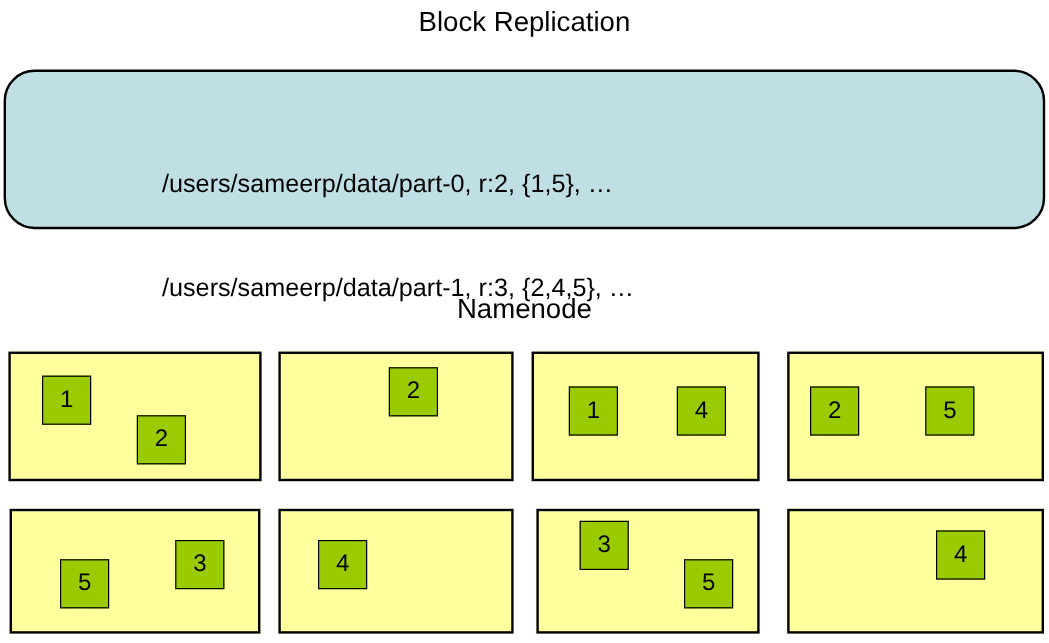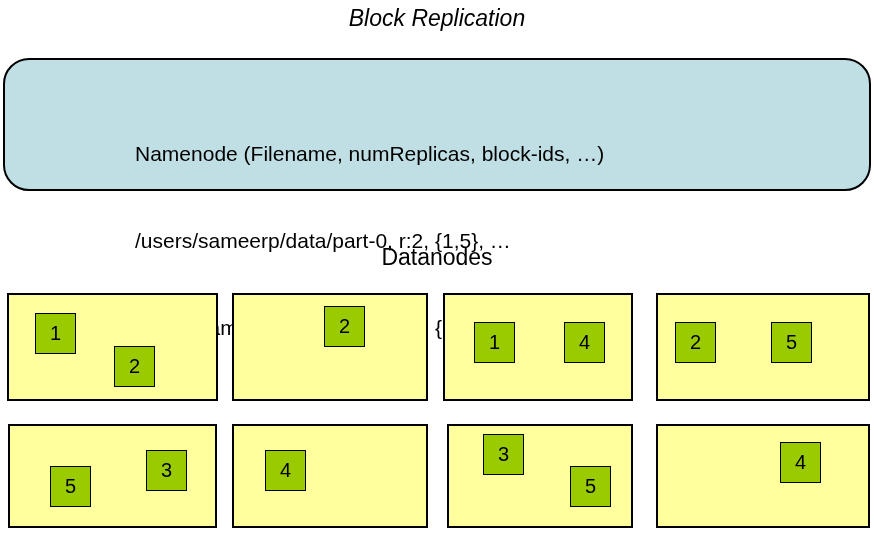--- a/index.html
+++ b/index.html
@@ -21,21 +21,20 @@
   }
 
   .diagram-title {
     position: absolute;
     top: 5px;
     left: 0;
     width: 100%;
     text-align: center;
     font-size: 23px;
     line-height: 27px;
-    font-style: italic;
   }
 
   .namenode-box {
     position: absolute;
     left: 3px;
     top: 58px;
     width: 868px;
     height: 133px;
     box-sizing: border-box;
     background: var(--namenode-fill, #BFDFE4);
@@ -105,27 +104,26 @@
   .dn7 .blk-1 { left: 121px; top: 40px; }
   .dn8 .blk-0 { left: 122px; top: 16px; }
 </style>
 </head>
 <body style="--namenode-fill: #BFDFE4; --datanode-fill: #FFFF9E; --block-fill: #9ACB00; --outline: #000000;">
 
 <div class="diagram-title">Block Replication</div>
 
 <div class="namenode-box">
   <div class="namenode-text">
-    <p>Namenode (Filename, numReplicas, block-ids, …)</p>
     <p>/users/sameerp/data/part-0, r:2, {1,5}, …</p>
     <p>/users/sameerp/data/part-1, r:3, {2,4,5}, …</p>
   </div>
 </div>
 
-<div class="datanodes-label">Datanodes</div>
+<div class="datanodes-label">Namenode</div>
 
 <div class="datanode dn1">
   <div class="block blk-0">1</div>
   <div class="block blk-1">2</div>
 </div>
 
 <div class="datanode dn2">
   <div class="block blk-0">2</div>
 </div>
 

